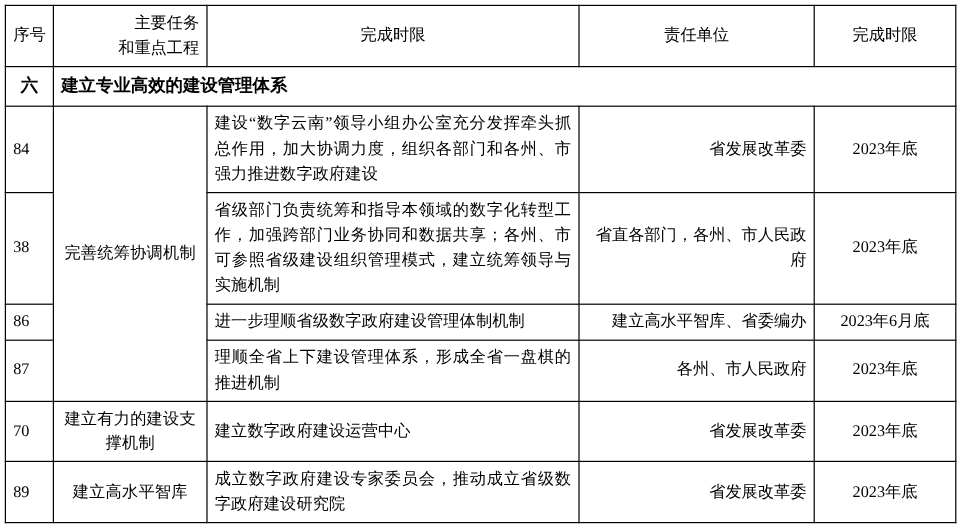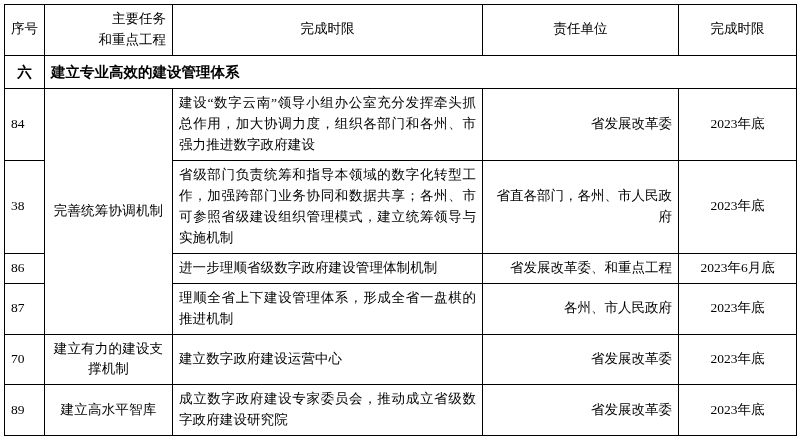--- a/index.html
+++ b/index.html
@@ -134,21 +134,21 @@
       <tr>
         <td class="num">38</td>
         <td class="meas">省级部门负责统筹和指导本领域的数字化转型工作，加强跨部门业务协同和数据共享；各州、市可参照省级建设组织管理模式，建立统筹领导与实施机制</td>
         <td class="unit">省直各部门，各州、市人民政府</td>
         <td class="time">2023年底</td>
       </tr>
 
       <tr>
         <td class="num">86</td>
         <td class="meas">进一步理顺省级数字政府建设管理体制机制</td>
-        <td class="unit">省发展改革委、和重点工程</td>
+        <td class="unit">建立高水平智库、省委编办</td>
         <td class="time">2023年6月底</td>
       </tr>
 
       <tr>
         <td class="num">87</td>
         <td class="meas">理顺全省上下建设管理体系，形成全省一盘棋的推进机制</td>
         <td class="unit">各州、市人民政府</td>
         <td class="time">2023年底</td>
       </tr>
 

